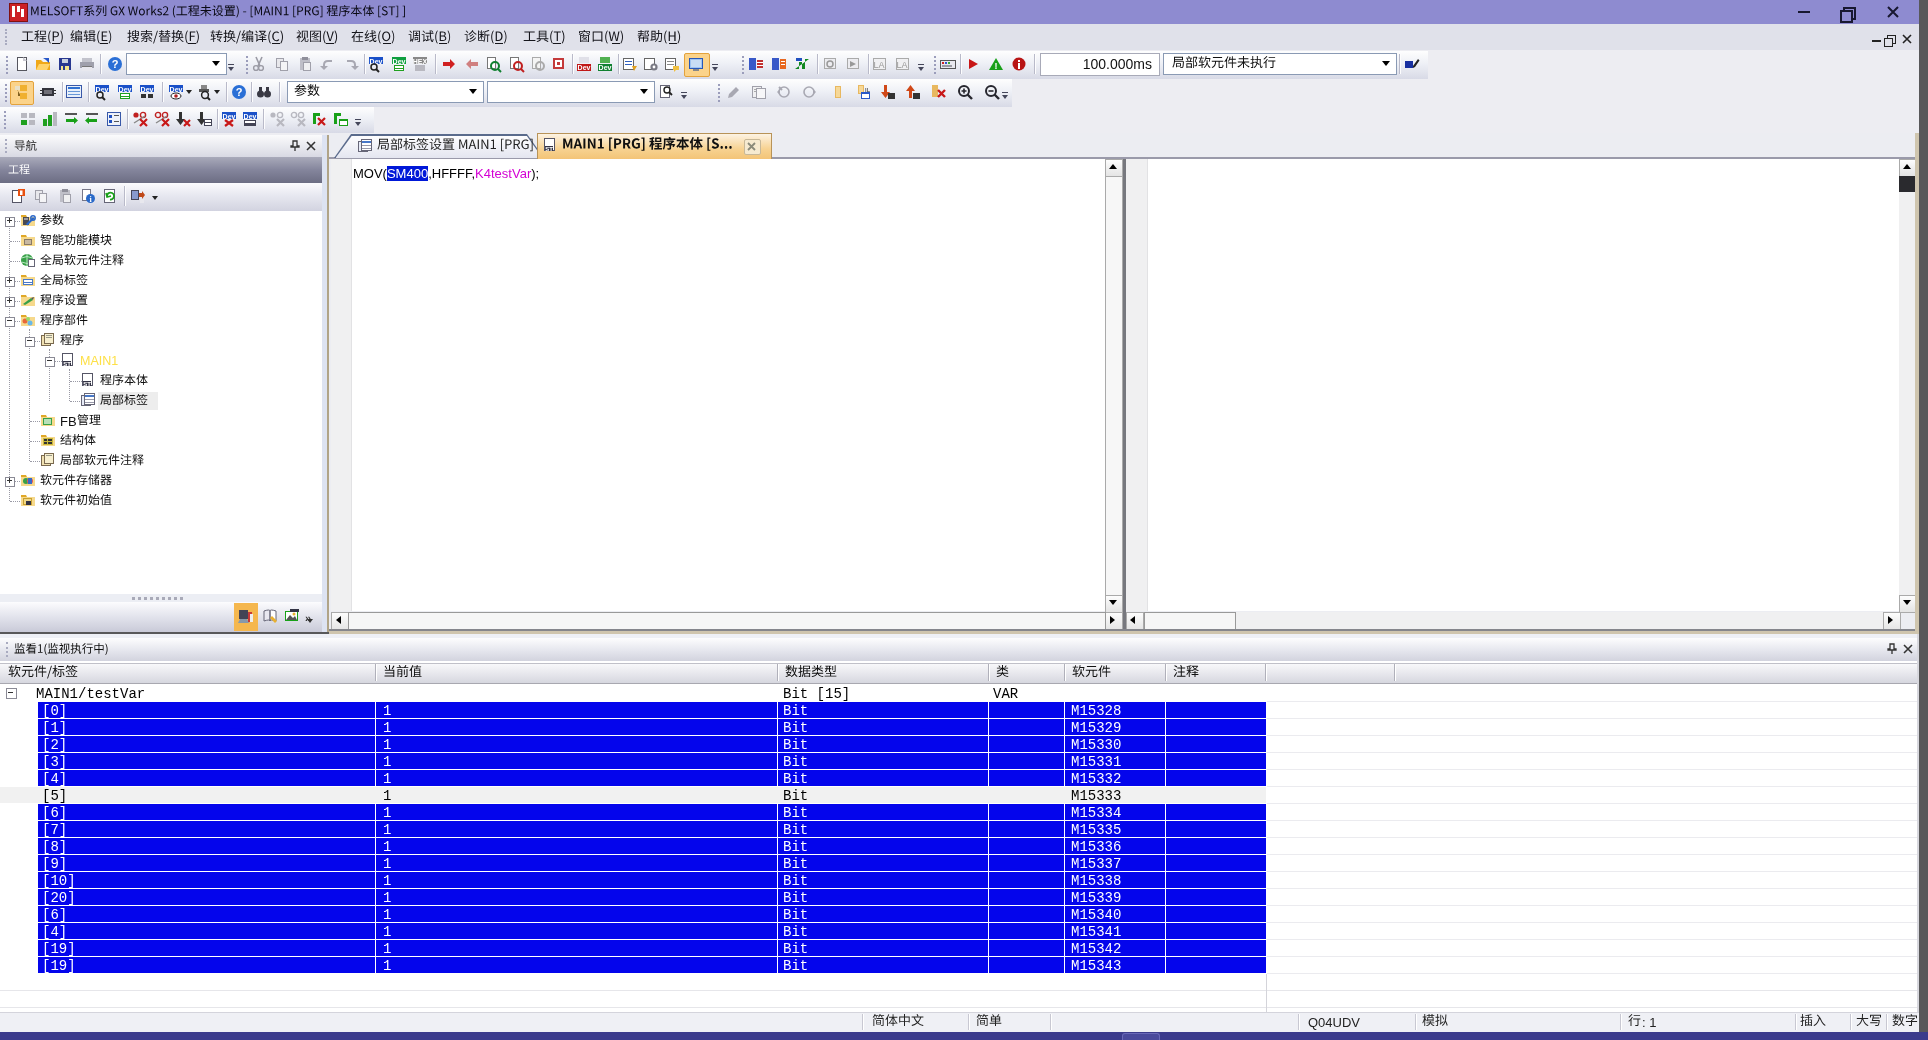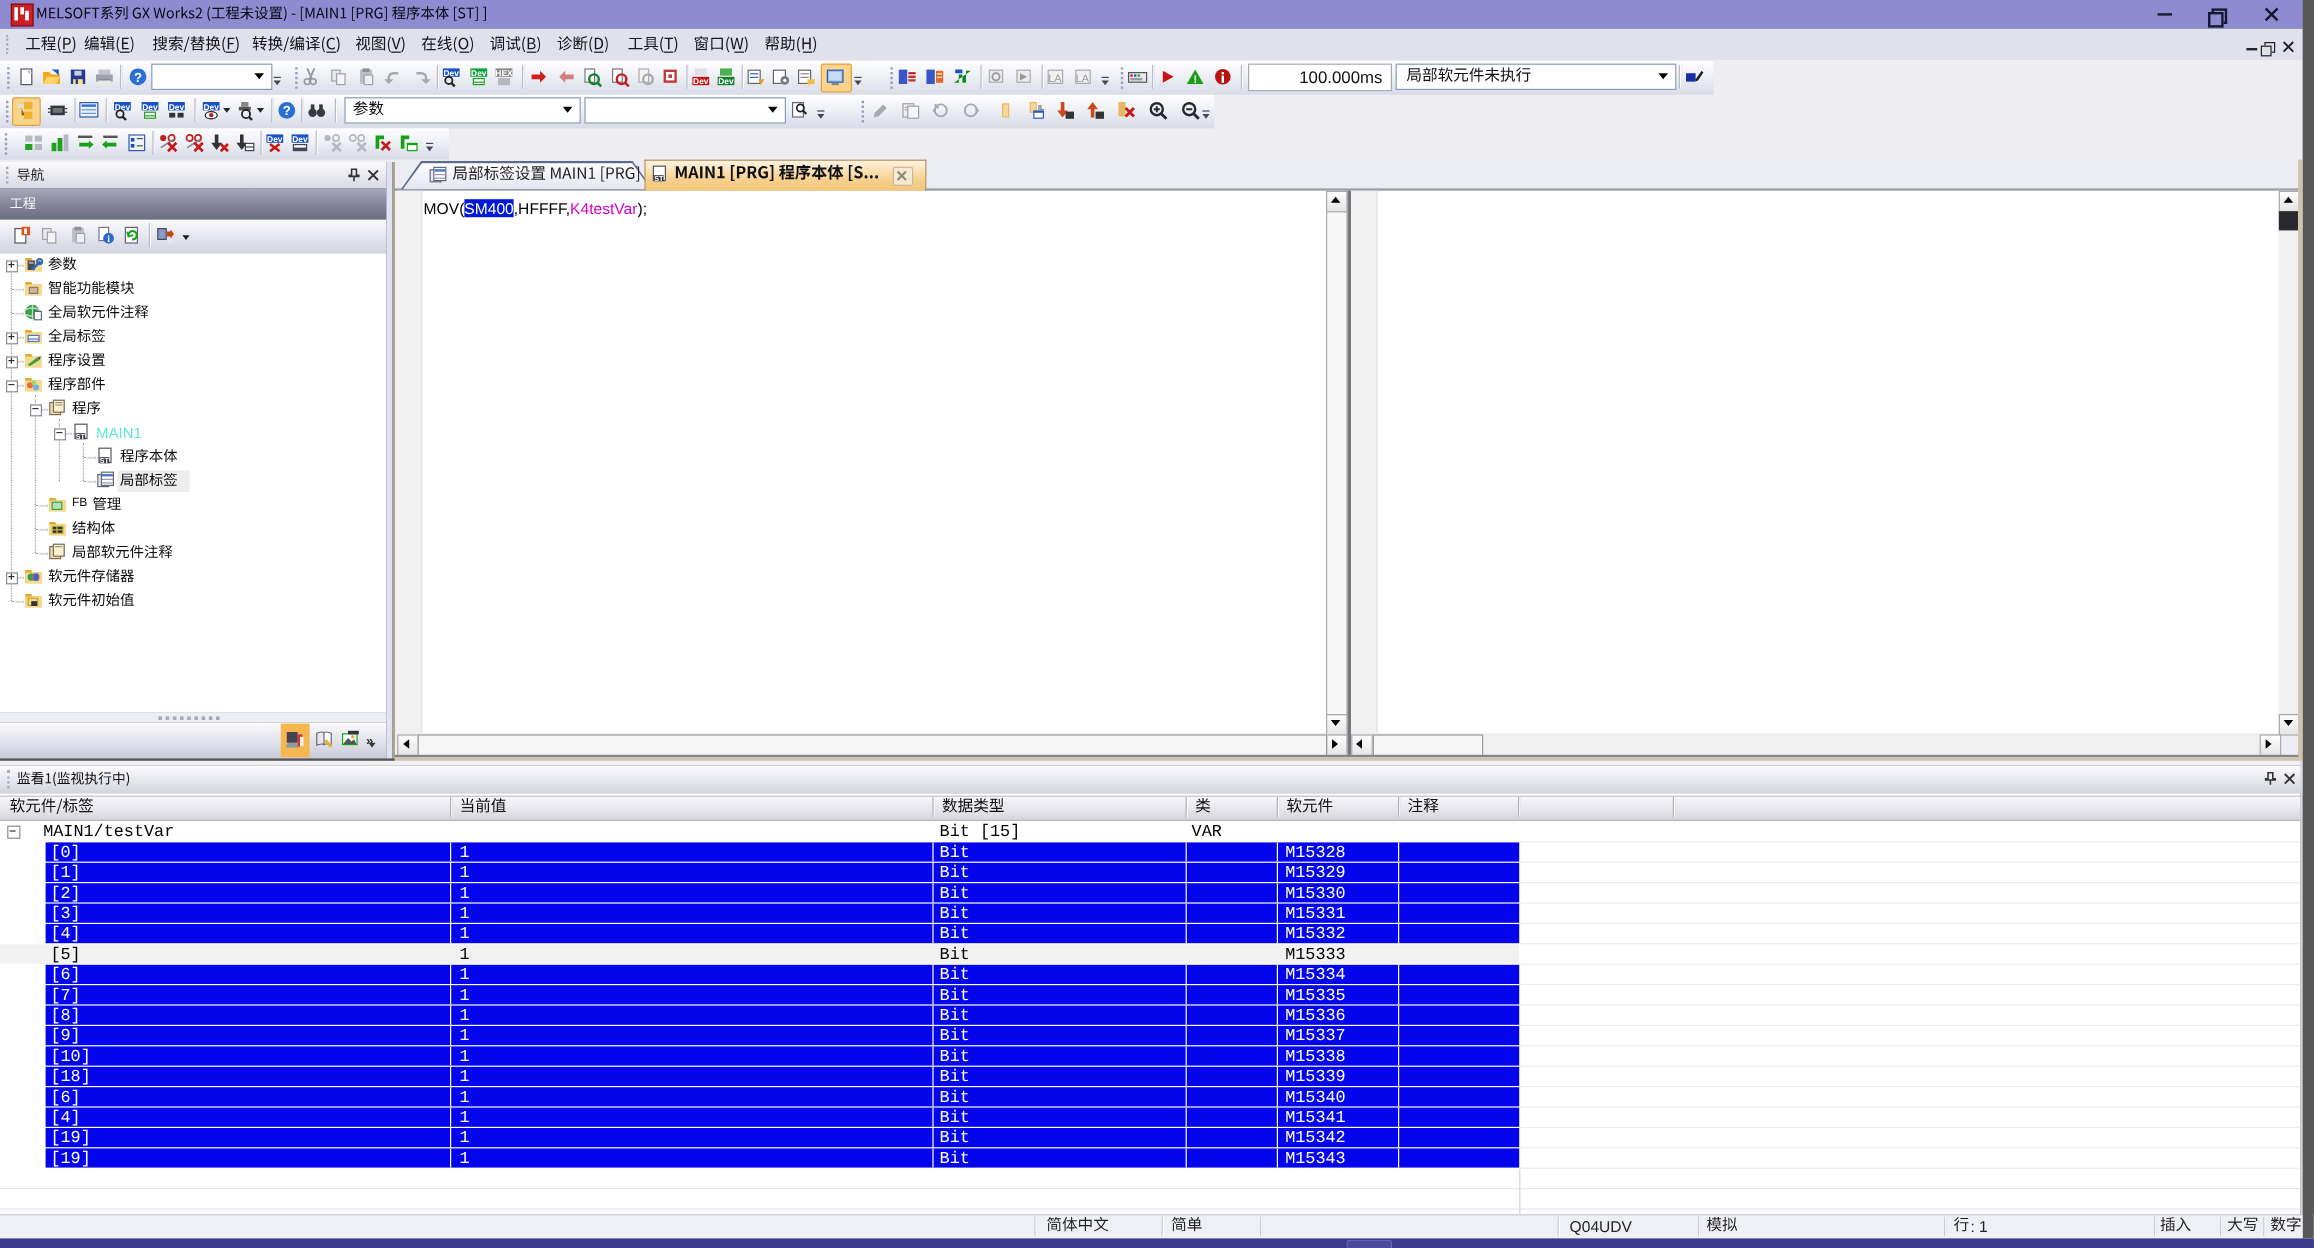--- a/index.html
+++ b/index.html
@@ -648,21 +648,21 @@
       <path d="M6.4 1.4H10V3.6H6.4ZM5.5 0.6V4.4H10.9V0.6ZM5.4 7.7V8.5H7.7V10H4.6V10.8H11.6V10H8.6V8.5H11V7.7H8.6V6.2H11.3V5.4H5.1V6.2H7.7V7.7ZM4.3 0.3C3.4 0.7 1.9 1 0.5 1.3C0.6 1.5 0.7 1.8 0.8 2C1.3 1.9 1.9 1.8 2.5 1.7V3.5H0.6V4.3H2.4C1.9 5.7 1.1 7.3 0.3 8.1C0.5 8.4 0.7 8.7 0.8 9C1.4 8.2 2.1 7 2.5 5.8V11.1H3.4V6C3.8 6.5 4.3 7.1 4.5 7.5L5.1 6.7C4.8 6.5 3.8 5.4 3.4 5.1V4.3H4.9V3.5H3.4V1.5C4 1.3 4.5 1.2 5 1Z M16.5 5C17.3 5.3 18.2 5.8 19 6.2H14.8V6.9H18.5V10.1C18.5 10.3 18.4 10.3 18.2 10.3C18 10.4 17.2 10.4 16.3 10.3C16.4 10.6 16.5 10.9 16.6 11.2C17.7 11.2 18.4 11.2 18.8 11C19.3 10.9 19.4 10.7 19.4 10.1V6.9H22C21.6 7.5 21.1 8.1 20.7 8.4L21.5 8.8C22.1 8.2 22.8 7.3 23.4 6.4L22.7 6.1L22.6 6.2H20.4L20.5 6.1C20.2 5.9 19.9 5.8 19.5 5.6C20.5 5.1 21.6 4.3 22.3 3.6L21.7 3.1L21.5 3.2H15.5V3.9H20.7C20.1 4.4 19.4 4.9 18.8 5.2C18.2 4.9 17.5 4.7 17 4.4ZM17.7 0.3C17.8 0.7 18 1.1 18.2 1.5H13.4V4.8C13.4 6.5 13.4 9 12.4 10.7C12.6 10.8 13 11 13.1 11.2C14.2 9.4 14.3 6.7 14.3 4.8V2.3H23.4V1.5H19.2C19.1 1.1 18.8 0.5 18.5 0.1Z" fill="#111"></path>
     </svg>
 <div class="" style="position:absolute;left:50px;top:361px;width:12px;height:1px;border-top:1px dotted #9a9aa5"></div>
 <div class="" style="position:absolute;left:45px;top:357px;width:8px;height:8px;background:#fff;border:1px solid #8a8a95"></div>
 <div class="" style="position:absolute;left:47px;top:360px;width:5px;height:1px;background:#333"></div>
 <svg style="position:absolute;left:60px;top:352px" width="16" height="16">
       <rect x="2.5" y="1.5" width="10" height="12" fill="#fff" stroke="#556"></rect>
       <rect x="3" y="9" width="8" height="5" fill="#334"></rect>
       <text x="7" y="13.5" font-size="6" font-weight="bold" text-anchor="middle" fill="#fff" font-family="Liberation Sans">ST</text>
     </svg>
-<div style="position:absolute;left:80px;top:354px;font-size:12.5px;color:#5eead4">MAIN1</div>
+<div style="position:absolute;left:80px;top:354px;font-size:12.5px;color:#fde047">MAIN1</div>
 <div class="" style="position:absolute;left:70px;top:381px;width:12px;height:1px;border-top:1px dotted #9a9aa5"></div>
 <svg style="position:absolute;left:80px;top:372px" width="16" height="16">
       <rect x="2.5" y="1.5" width="10" height="12" fill="#fff" stroke="#556"></rect>
       <rect x="3" y="9" width="8" height="5" fill="#334"></rect>
       <text x="7" y="13.5" font-size="6" font-weight="bold" text-anchor="middle" fill="#fff" font-family="Liberation Sans">ST</text>
     </svg>
 <svg style="position:absolute;left:100px;top:374px;" width="49" height="16">
       <path d="M6.4 1.4H10V3.6H6.4ZM5.5 0.6V4.4H10.9V0.6ZM5.4 7.7V8.5H7.7V10H4.6V10.8H11.6V10H8.6V8.5H11V7.7H8.6V6.2H11.3V5.4H5.1V6.2H7.7V7.7ZM4.3 0.3C3.4 0.7 1.9 1 0.5 1.3C0.6 1.5 0.7 1.8 0.8 2C1.3 1.9 1.9 1.8 2.5 1.7V3.5H0.6V4.3H2.4C1.9 5.7 1.1 7.3 0.3 8.1C0.5 8.4 0.7 8.7 0.8 9C1.4 8.2 2.1 7 2.5 5.8V11.1H3.4V6C3.8 6.5 4.3 7.1 4.5 7.5L5.1 6.7C4.8 6.5 3.8 5.4 3.4 5.1V4.3H4.9V3.5H3.4V1.5C4 1.3 4.5 1.2 5 1Z M16.5 5C17.3 5.3 18.2 5.8 19 6.2H14.8V6.9H18.5V10.1C18.5 10.3 18.4 10.3 18.2 10.3C18 10.4 17.2 10.4 16.3 10.3C16.4 10.6 16.5 10.9 16.6 11.2C17.7 11.2 18.4 11.2 18.8 11C19.3 10.9 19.4 10.7 19.4 10.1V6.9H22C21.6 7.5 21.1 8.1 20.7 8.4L21.5 8.8C22.1 8.2 22.8 7.3 23.4 6.4L22.7 6.1L22.6 6.2H20.4L20.5 6.1C20.2 5.9 19.9 5.8 19.5 5.6C20.5 5.1 21.6 4.3 22.3 3.6L21.7 3.1L21.5 3.2H15.5V3.9H20.7C20.1 4.4 19.4 4.9 18.8 5.2C18.2 4.9 17.5 4.7 17 4.4ZM17.7 0.3C17.8 0.7 18 1.1 18.2 1.5H13.4V4.8C13.4 6.5 13.4 9 12.4 10.7C12.6 10.8 13 11 13.1 11.2C14.2 9.4 14.3 6.7 14.3 4.8V2.3H23.4V1.5H19.2C19.1 1.1 18.8 0.5 18.5 0.1Z M29.5 0.1V2.7H24.8V3.6H28.4C27.5 5.6 26 7.5 24.4 8.5C24.7 8.7 25 9 25.1 9.3C26.8 8.1 28.4 5.9 29.3 3.6H29.5V8H26.7V8.9H29.5V11.2H30.5V8.9H33.3V8H30.5V3.6H30.6C31.5 5.9 33.1 8.1 34.9 9.2C35 9 35.4 8.6 35.6 8.4C33.9 7.5 32.4 5.6 31.5 3.6H35.2V2.7H30.5V0.1Z M39 0.2C38.4 2 37.4 3.8 36.4 5C36.5 5.2 36.8 5.6 36.9 5.8C37.2 5.4 37.6 5 37.9 4.5V11.1H38.8V2.9C39.2 2.1 39.6 1.3 39.9 0.4ZM41 8.1V8.9H43V11.1H43.8V8.9H45.8V8.1H43.8V3.9C44.6 6 45.7 8.1 47 9.2C47.2 9 47.5 8.6 47.7 8.5C46.4 7.4 45.1 5.4 44.4 3.4H47.4V2.5H43.8V0.2H43V2.5H39.6V3.4H42.4C41.7 5.4 40.4 7.5 39.1 8.5C39.3 8.7 39.6 9 39.8 9.2C41 8.1 42.2 6.1 43 4V8.1Z" fill="#111"></path>
     </svg>
 <div class="" style="position:absolute;left:70px;top:401px;width:12px;height:1px;border-top:1px dotted #9a9aa5"></div>
@@ -677,21 +677,21 @@
 <svg style="position:absolute;left:100px;top:394px;" width="49" height="16">
       <path d="M1.8 0.7V3.6C1.8 5.6 1.7 8.3 0.3 10.3C0.5 10.4 0.9 10.7 1.1 10.8C2.1 9.4 2.5 7.4 2.6 5.7H10C9.9 8.7 9.8 9.9 9.5 10.2C9.4 10.3 9.3 10.3 9 10.3C8.8 10.3 8.2 10.3 7.6 10.3C7.7 10.5 7.8 10.9 7.8 11.1C8.5 11.2 9.1 11.2 9.5 11.1C9.8 11.1 10.1 11 10.3 10.7C10.6 10.3 10.8 9 10.9 5.3C11 5.2 11 4.9 11 4.9H2.7L2.7 3.8H10.1V0.7ZM2.7 1.5H9.2V3.1H2.7ZM3.7 6.6V10.4H4.5V9.7H8.3V6.6ZM4.5 7.4H7.4V9H4.5Z M13.7 2.7C14 3.3 14.3 4.2 14.4 4.7L15.3 4.5C15.2 3.9 14.8 3.1 14.5 2.5ZM19.5 0.8V11.1H20.3V1.6H22.3C21.9 2.5 21.5 3.8 21 4.8C22.1 5.9 22.4 6.8 22.4 7.5C22.4 8 22.3 8.3 22.1 8.5C21.9 8.6 21.8 8.6 21.6 8.6C21.3 8.6 21 8.6 20.7 8.6C20.8 8.8 20.9 9.2 20.9 9.4C21.3 9.5 21.6 9.5 21.9 9.4C22.2 9.4 22.5 9.3 22.7 9.2C23.1 8.9 23.2 8.3 23.2 7.6C23.2 6.8 23 5.8 21.9 4.7C22.4 3.6 23 2.2 23.4 1.1L22.8 0.7L22.6 0.8ZM15 0.3C15.1 0.7 15.3 1.1 15.5 1.5H13V2.4H18.6V1.5H16.4C16.3 1.1 16 0.5 15.8 0.1ZM17.2 2.4C17 3.1 16.6 4.1 16.3 4.8H12.6V5.6H18.9V4.8H17.2C17.5 4.2 17.8 3.3 18.1 2.6ZM13.3 6.7V11.1H14.2V10.5H17.4V11H18.3V6.7ZM14.2 9.7V7.5H17.4V9.7Z M29.6 1V1.9H34.8V1ZM33.3 6.3C33.9 7.5 34.5 9.1 34.7 10L35.5 9.7C35.3 8.8 34.7 7.2 34.1 6.1ZM29.9 6.1C29.6 7.4 29 8.7 28.4 9.5C28.6 9.6 28.9 9.9 29.1 10C29.7 9.1 30.3 7.7 30.7 6.3ZM29.1 3.9V4.8H31.6V10C31.6 10.1 31.6 10.2 31.4 10.2C31.2 10.2 30.7 10.2 30.1 10.2C30.2 10.5 30.3 10.8 30.3 11.1C31.2 11.1 31.7 11.1 32.1 10.9C32.4 10.8 32.5 10.5 32.5 10V4.8H35.5V3.9ZM26.4 0.1V2.7H24.6V3.5H26.2C25.8 5 25.1 6.7 24.3 7.6C24.5 7.8 24.7 8.2 24.8 8.5C25.4 7.7 26 6.4 26.4 5.1V11.1H27.3V4.9C27.7 5.5 28.2 6.2 28.4 6.6L28.9 5.9C28.7 5.5 27.7 4.2 27.3 3.8V3.5H28.9V2.7H27.3V0.1Z M41.1 6.8C41.5 7.6 42 8.7 42.1 9.3L42.9 9C42.7 8.4 42.3 7.3 41.8 6.6ZM38.1 7.2C38.6 7.9 39.2 8.9 39.4 9.5L40.2 9.1C39.9 8.5 39.4 7.6 38.8 6.9ZM44.4 5.4H39.5V6.1H44.4ZM42.9 0.1C42.6 0.9 42 1.8 41.4 2.4C41.5 2.4 41.7 2.5 41.9 2.7C40.7 4 38.4 5.2 36.4 5.8C36.6 6 36.8 6.3 37 6.5C37.8 6.2 38.7 5.8 39.5 5.4C40.4 4.9 41.3 4.3 42 3.6C43.3 4.8 45.3 5.9 47 6.4C47.1 6.1 47.4 5.8 47.6 5.6C45.8 5.2 43.6 4.2 42.5 3.2L42.8 2.9L42.3 2.7C42.5 2.4 42.7 2.2 42.9 1.9H44C44.4 2.4 44.8 3.1 44.9 3.5L45.8 3.3C45.6 2.9 45.3 2.4 44.9 1.9H47.3V1.2H43.3C43.5 0.9 43.6 0.6 43.7 0.3ZM38.2 0.1C37.8 1.2 37.2 2.4 36.4 3.2C36.6 3.3 37 3.6 37.2 3.7C37.6 3.2 38 2.6 38.4 1.9H38.9C39.2 2.4 39.5 3.1 39.6 3.5L40.4 3.3C40.3 2.9 40.1 2.4 39.8 1.9H41.7V1.2H38.7C38.8 0.9 39 0.6 39.1 0.3ZM45.1 6.6C44.6 7.8 43.9 9.1 43.2 10H36.8V10.8H47.2V10H44.2C44.8 9.1 45.4 7.9 45.9 6.9Z" fill="#111"></path>
     </svg>
 <div class="" style="position:absolute;left:30px;top:421px;width:12px;height:1px;border-top:1px dotted #9a9aa5"></div>
 <svg style="position:absolute;left:40px;top:412px" width="16" height="16">
       <path d="M1 3 L6 3 L7 5 L15 5 L15 14 L1 14 Z" fill="#e0a828"></path>
       <path d="M1 5 L15 5 L15 14 L1 14 Z" fill="#f6d98c"></path>
       <rect x="3" y="6" width="9" height="7" fill="#38a048"></rect>
       <rect x="4" y="7" width="7" height="5" fill="#b8e0b8"></rect>
     </svg>
-<div style="position:absolute;left:60px;top:414px;font-size:10px;color:#111">FB</div>
+<div style="position:absolute;left:60px;top:414px;font-size:13px;color:#111">FB</div>
 <svg style="position:absolute;left:77px;top:414px;" width="25" height="16">
       <path d="M2.5 4.9V11.2H3.4V10.8H9.3V11.1H10.1V8.2H3.4V7.4H9.5V4.9ZM9.3 10.1H3.4V8.9H9.3ZM5.3 2.7C5.4 3 5.5 3.2 5.7 3.5H1.2V5.5H2.1V4.2H10.1V5.5H11V3.5H6.6C6.5 3.2 6.3 2.8 6.1 2.6ZM3.4 5.6H8.6V6.7H3.4ZM2 0.1C1.7 1.1 1.2 2.1 0.5 2.8C0.7 2.9 1.1 3.1 1.3 3.2C1.6 2.8 2 2.3 2.3 1.8H3.1C3.4 2.2 3.6 2.7 3.7 3.1L4.5 2.8C4.4 2.5 4.2 2.1 4 1.8H5.8V1.1H2.6C2.7 0.8 2.8 0.5 2.9 0.2ZM7.1 0.1C6.9 1 6.4 1.8 5.9 2.4C6.1 2.5 6.5 2.7 6.6 2.8C6.9 2.5 7.1 2.2 7.3 1.8H8.2C8.6 2.2 8.9 2.8 9.1 3.1L9.8 2.8C9.7 2.5 9.4 2.1 9.1 1.8H11.3V1.1H7.7C7.8 0.8 7.9 0.5 8 0.3Z M17.7 3.7H19.5V5.3H17.7ZM20.3 3.7H22.2V5.3H20.3ZM17.7 1.5H19.5V3H17.7ZM20.3 1.5H22.2V3H20.3ZM15.8 9.9V10.8H23.6V9.9H20.4V8.3H23.2V7.5H20.4V6H23V0.7H16.9V6H19.5V7.5H16.7V8.3H19.5V9.9ZM12.4 9 12.6 9.9C13.7 9.6 15.1 9.1 16.4 8.7L16.2 7.8L14.9 8.2V5.2H16.1V4.4H14.9V1.8H16.3V0.9H12.6V1.8H14V4.4H12.7V5.2H14V8.5C13.4 8.7 12.9 8.9 12.4 9Z" fill="#111"></path>
     </svg>
 <div class="" style="position:absolute;left:30px;top:441px;width:12px;height:1px;border-top:1px dotted #9a9aa5"></div>
 <svg style="position:absolute;left:40px;top:432px" width="16" height="16">
       <path d="M1 3 L6 3 L7 5 L15 5 L15 14 L1 14 Z" fill="#e0a828"></path>
       <path d="M1 5 L15 5 L15 14 L1 14 Z" fill="#f6d98c"></path>
       <rect x="3" y="6" width="10" height="7" fill="#c8b838"></rect>
       <rect x="4" y="7" width="3" height="2" fill="#333"></rect>
       <rect x="8" y="7" width="4" height="2" fill="#333"></rect>
@@ -979,21 +979,21 @@
 <div class="mono" style="position:absolute;left:42px;top:873px;font-size:14px;color:#fff">[10]</div>
 <div class="mono" style="position:absolute;left:383px;top:873px;font-size:14px;color:#fff">1</div>
 <div class="mono" style="position:absolute;left:783px;top:873px;font-size:14px;color:#fff">Bit</div>
 <div class="mono" style="position:absolute;left:1071px;top:873px;font-size:14px;color:#fff">M15338</div>
 <div class="" style="position:absolute;left:38px;top:889px;width:1228px;height:16px;background:#0405ec"></div>
 <div class="" style="position:absolute;left:375px;top:889px;width:1px;height:16px;background:#fff"></div>
 <div class="" style="position:absolute;left:777px;top:889px;width:1px;height:16px;background:#fff"></div>
 <div class="" style="position:absolute;left:988px;top:889px;width:1px;height:16px;background:#fff"></div>
 <div class="" style="position:absolute;left:1064px;top:889px;width:1px;height:16px;background:#fff"></div>
 <div class="" style="position:absolute;left:1165px;top:889px;width:1px;height:16px;background:#fff"></div>
-<div class="mono" style="position:absolute;left:42px;top:890px;font-size:14px;color:#fff">[18]</div>
+<div class="mono" style="position:absolute;left:42px;top:890px;font-size:14px;color:#fff">[20]</div>
 <div class="mono" style="position:absolute;left:383px;top:890px;font-size:14px;color:#fff">1</div>
 <div class="mono" style="position:absolute;left:783px;top:890px;font-size:14px;color:#fff">Bit</div>
 <div class="mono" style="position:absolute;left:1071px;top:890px;font-size:14px;color:#fff">M15339</div>
 <div class="" style="position:absolute;left:38px;top:906px;width:1228px;height:16px;background:#0405ec"></div>
 <div class="" style="position:absolute;left:375px;top:906px;width:1px;height:16px;background:#fff"></div>
 <div class="" style="position:absolute;left:777px;top:906px;width:1px;height:16px;background:#fff"></div>
 <div class="" style="position:absolute;left:988px;top:906px;width:1px;height:16px;background:#fff"></div>
 <div class="" style="position:absolute;left:1064px;top:906px;width:1px;height:16px;background:#fff"></div>
 <div class="" style="position:absolute;left:1165px;top:906px;width:1px;height:16px;background:#fff"></div>
 <div class="mono" style="position:absolute;left:42px;top:907px;font-size:14px;color:#fff">[6]</div>

